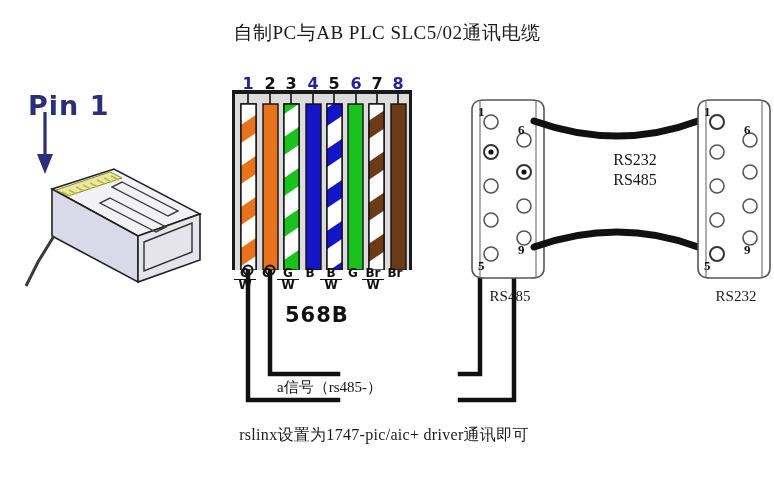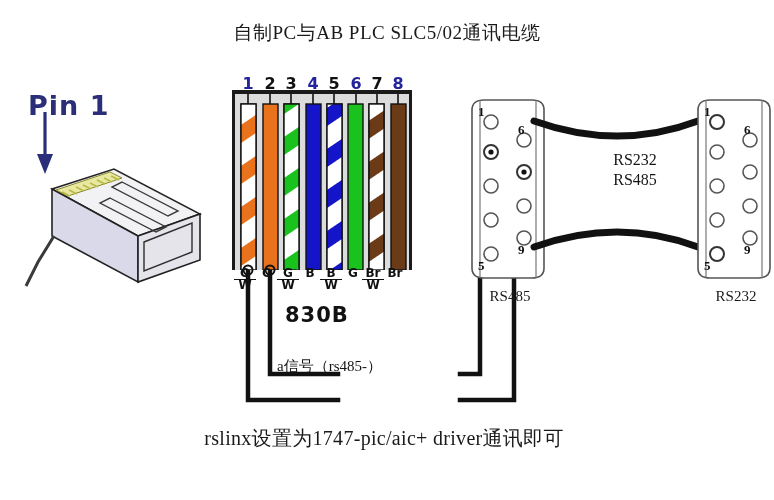--- a/index.html
+++ b/index.html
@@ -90,21 +90,21 @@
     font-family:"Liberation Serif", serif;
     font-size:15px;
     color:#141414;
     white-space:nowrap;
   }
 
   
   .note{
     left:0;width:768px;text-align:center;
     font-family:"Liberation Serif", serif;
-    font-size:20px;
+    font-size:16px;
     color:#1a1a1a;
     letter-spacing:.3px;
   }
   .note1{top:425px;}
   .note2{top:459px;}
 
   svg{display:block;}
 </style>
 </head>
 <body>
@@ -297,21 +297,21 @@
     <span class="top">G</span>
   </div>
   <div class="abs wcode" style="left:362px;top:268px;">
     <span class="top">Br</span>
     <span class="bot">W</span>
   </div>
   <div class="abs wcode" style="left:384px;top:268px;">
     <span class="top">Br</span>
   </div>
 
-  <div class="abs t568b" style="left:285px;top:303px;">830B</div>
+  <div class="abs t568b" style="left:285px;top:303px;">568B</div>
 
   <div class="abs" style="left:232px;top:262px;width:420px;height:150px;">
     <svg width="420" height="150" viewBox="0 0 420 150">
 
       <circle cx="16" cy="8" r="4.5" fill="none" stroke="#111" stroke-width="2"></circle>
       <circle cx="38" cy="8" r="4.5" fill="none" stroke="#111" stroke-width="2"></circle>
 
       <path d="M38,10 L38,112 L106,112" stroke="#111" stroke-width="4.5" fill="none" stroke-linecap="square"></path>
 
       <path d="M228,112 L248,112 L248,-10" stroke="#111" stroke-width="4.5" fill="none" stroke-linecap="square"></path>
@@ -388,17 +388,17 @@
       <circle cx="66" cy="110" r="7" fill="#fff" stroke="#555" stroke-width="1.6"></circle>
       <circle cx="66" cy="142" r="7" fill="#fff" stroke="#555" stroke-width="1.6"></circle>
     </svg>
   </div>
   <div class="abs" style="left:704px;top:104px;font-family:'Liberation Serif',serif;font-size:13px;font-weight:bold;color:#111;">1</div>
   <div class="abs" style="left:704px;top:258px;font-family:'Liberation Serif',serif;font-size:13px;font-weight:bold;color:#111;">5</div>
   <div class="abs" style="left:744px;top:122px;font-family:'Liberation Serif',serif;font-size:13px;font-weight:bold;color:#111;">6</div>
   <div class="abs" style="left:744px;top:242px;font-family:'Liberation Serif',serif;font-size:13px;font-weight:bold;color:#111;">9</div>
   <div class="abs conn-caption" style="left:681px;top:288px;">RS232</div>
 
-  <div class="abs siglabel" style="left:277px;top:357px;">a信号（rs485-）</div>
+  <div class="abs siglabel" style="left:277px;top:378px;">a信号（rs485-）</div>
 
   <div class="abs note note1">rslinx设置为1747-pic/aic+ driver通讯即可</div>
 
 </div>
 
 </body></html>

